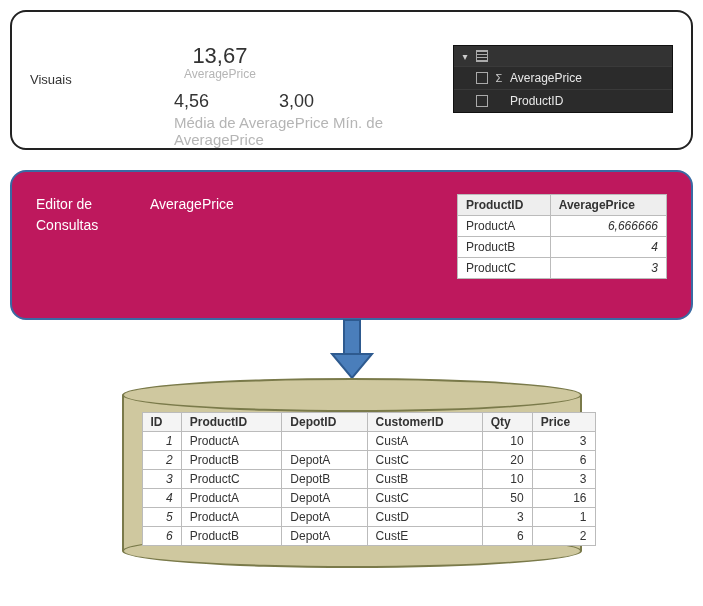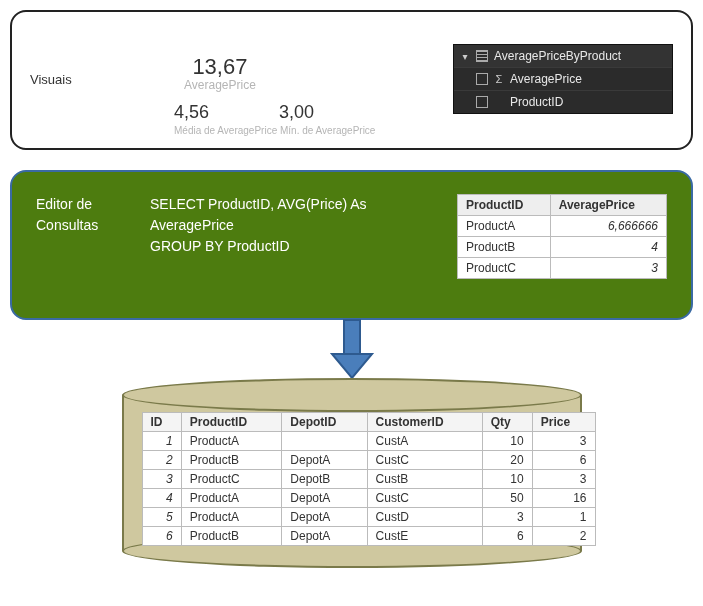--- a/index.html
+++ b/index.html
@@ -53,21 +53,21 @@
     gap: 70px;
     margin-top: 6px;
     margin-left: 10px;
   }
   .metric-col { display:flex; flex-direction:column; align-items:flex-end; }
   .metric-med {
     font-size: 18px;
     color: #333;
   }
   .metric-row3 {
-    font-size: 10px;
+    font-size: 15px;
     color: #b5b5b5;
     margin-top:-2px;
     margin-left:10px;
   }
 
   
   .fields-panel {
     background: #2b2b2b;
     color: #e8e8e8;
     font-size: 12px;
@@ -91,21 +91,21 @@
     background: repeating-linear-gradient(#aaa,#aaa 1px,#2b2b2b 1px,#2b2b2b 3px);
   }
   .fields-checkbox {
     width: 12px; height: 12px; border:1px solid #aaa; display:inline-block;
   }
   .fields-sigma { font-size:11px; color:#ccc; width:10px; text-align:center;}
 
   
   .card-query {
     margin-top: 20px;
-    background: #4d7c0f;
+    background: #be185d;
     border: 2px solid #3a6aa3;
     border-radius: 16px;
     color: #fff;
     padding: 22px 24px;
     display: flex;
     gap: 24px;
     align-items: flex-start;
     height: 150px;
   }
   .query-label {
@@ -197,21 +197,20 @@
     </div>
     <div class="metric-row3">
       <span>Média de AveragePrice</span>&nbsp;<span>Mín. de AveragePrice</span>
     </div>
   </div>
 
   <div class="fields-panel">
     <div class="fields-row fields-header">
       <span class="fields-caret">▾</span>
       <span class="fields-tbl-icon"></span>
-      <span>AveragePriceByProduct</span>
     </div>
     <div class="fields-row">
       <span class="fields-caret"></span>
       <span class="fields-checkbox"></span>
       <span class="fields-sigma">Σ</span>
       <span>AveragePrice</span>
     </div>
     <div class="fields-row">
       <span class="fields-caret"></span>
       <span class="fields-checkbox"></span>
@@ -220,23 +219,21 @@
     </div>
   </div>
 </div>
 
 <div class="card-query">
   <div class="query-label">
     <div>Editor de</div>
     <div>Consultas</div>
   </div>
   <div class="query-sql">
-    <div>SELECT ProductID, AVG(Price) As</div>
     <div>AveragePrice</div>
-    <div>GROUP BY ProductID</div>
   </div>
   <table class="result-table">
     <thead>
       <tr>
         <th>ProductID</th>
         <th>AveragePrice</th>
       </tr>
     </thead>
     <tbody>
       <tr>

